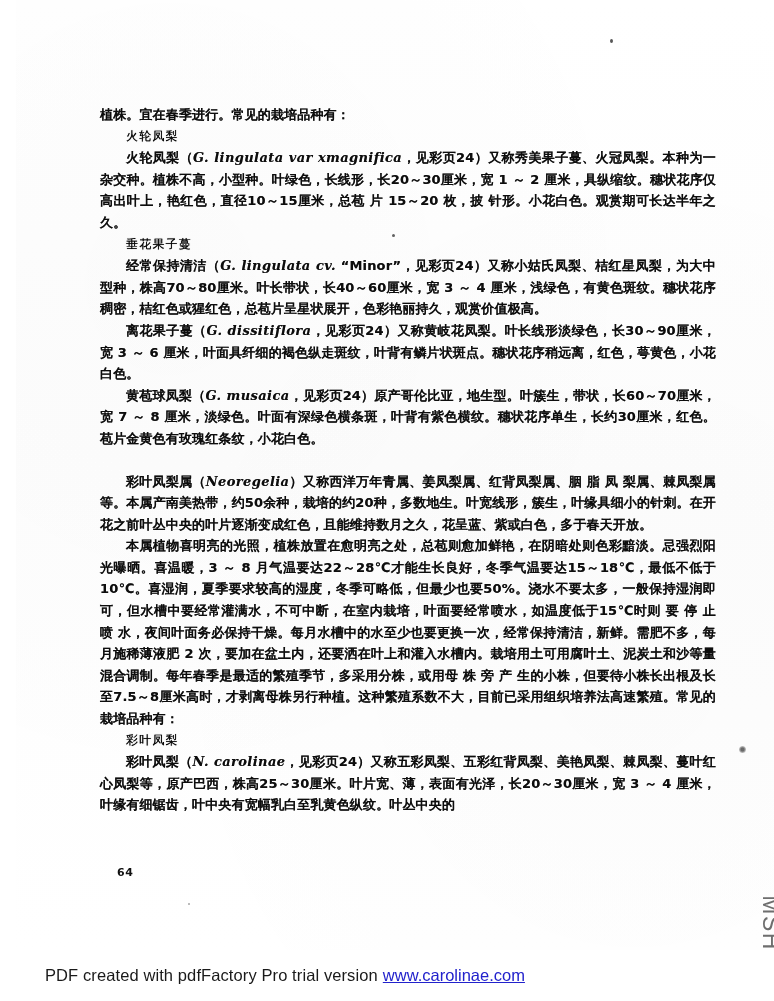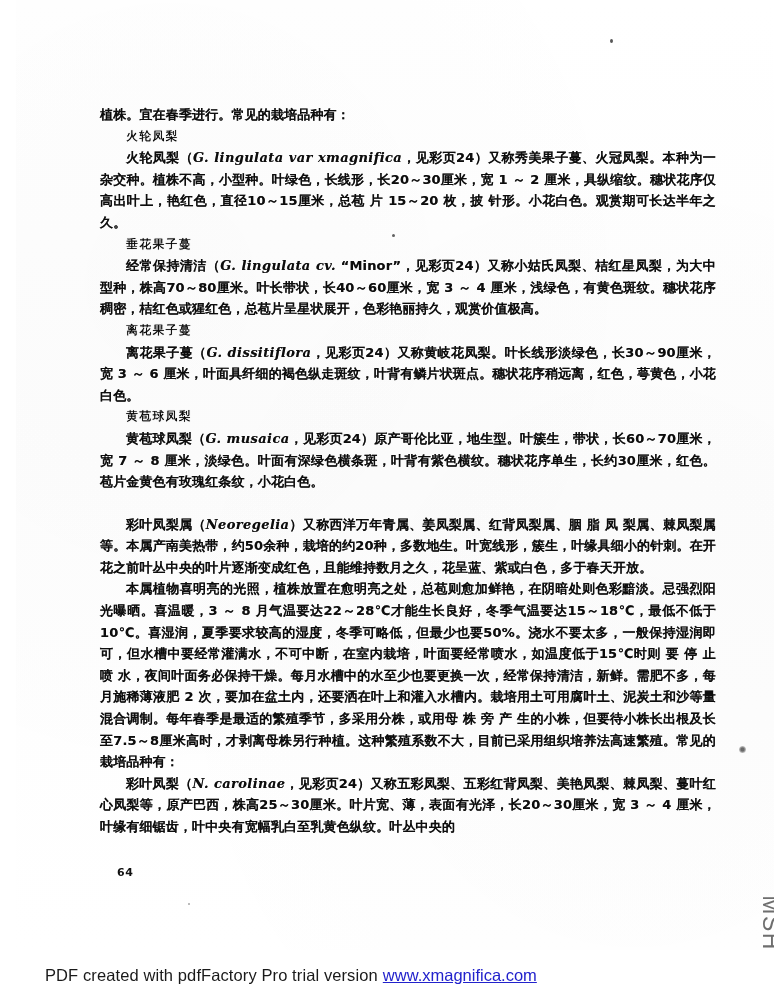--- a/index.html
+++ b/index.html
@@ -164,45 +164,44 @@
   <div id="text-body">
 
     <p class="para">植株。宜在春季进行。常见的栽培品种有：</p>
 
     <h3 class="section-head">火轮凤梨</h3>
     <p class="para indent"><span>火轮凤梨（</span><span class="sci">G. lingulata var xmagnifica</span><span>，见彩页24）又称秀美果子蔓、火冠凤梨。本种为一杂交种。植株不高，小型种。叶绿色，长线形，长20～30厘米，宽 1 ～ 2 厘米，具纵缩纹。穗状花序仅高出叶上，艳红色，直径10～15厘米，总苞 片 15～20 枚，披 针形。小花白色。观赏期可长达半年之久。</span></p>
 
     <h3 class="section-head">垂花果子蔓</h3>
     <p class="para indent"><span>经常保持清洁（</span><span class="sci">G. lingulata cv.</span><span> “Minor”</span><span>，见彩页24）又称小姑氏凤梨、桔红星凤梨，为大中型种，株高70～80厘米。叶长带状，长40～60厘米，宽 3 ～ 4 厘米，浅绿色，有黄色斑纹。穗状花序稠密，桔红色或猩红色，总苞片呈星状展开，色彩艳丽持久，观赏价值极高。</span></p>
 
-    <h3 class="section-head">离花果子蔓</h3>
     <p class="para indent"><span>离花果子蔓（</span><span class="sci">G. dissitiflora</span><span>，见彩页24）又称黄岐花凤梨。叶长线形淡绿色，长30～90厘米，宽 3 ～ 6 厘米，叶面具纤细的褐色纵走斑纹，叶背有鳞片状斑点。穗状花序稍远离，红色，萼黄色，小花白色。</span></p>
 
-    <h3 class="section-head">黄苞球凤梨</h3>
     <p class="para indent"><span>黄苞球凤梨（</span><span class="sci">G. musaica</span><span>，见彩页24）原产哥伦比亚，地生型。叶簇生，带状，长60～70厘米，宽 7 ～ 8 厘米，淡绿色。叶面有深绿色横条斑，叶背有紫色横纹。穗状花序单生，长约30厘米，红色。苞片金黄色有玫瑰红条纹，小花白色。</span></p>
 
     <div class="gap"></div>
 
     <p class="para indent"><span>彩叶凤梨属（</span><span class="sci">Neoregelia</span><span>）又称西洋万年青属、姜凤梨属、红背凤梨属、胭 脂 凤 梨属、棘凤梨属等。本属产南美热带，约50余种，栽培的约20种，多数地生。叶宽线形，簇生，叶缘具细小的针刺。在开花之前叶丛中央的叶片逐渐变成红色，且能维持数月之久，花呈蓝、紫或白色，多于春天开放。</span></p>
 
     <p class="para indent">本属植物喜明亮的光照，植株放置在愈明亮之处，总苞则愈加鲜艳，在阴暗处则色彩黯淡。忌强烈阳光曝晒。喜温暖，3 ～ 8 月气温要达22～28℃才能生长良好，冬季气温要达15～18℃，最低不低于10℃。喜湿润，夏季要求较高的湿度，冬季可略低，但最少也要50%。浇水不要太多，一般保持湿润即可，但水槽中要经常灌满水，不可中断，在室内栽培，叶面要经常喷水，如温度低于15℃时则 要 停 止 喷 水，夜间叶面务必保持干燥。每月水槽中的水至少也要更换一次，经常保持清洁，新鲜。需肥不多，每月施稀薄液肥 2 次，要加在盆土内，还要洒在叶上和灌入水槽内。栽培用土可用腐叶土、泥炭土和沙等量混合调制。每年春季是最适的繁殖季节，多采用分株，或用母 株 旁 产 生的小株，但要待小株长出根及长至7.5～8厘米高时，才剥离母株另行种植。这种繁殖系数不大，目前已采用组织培养法高速繁殖。常见的栽培品种有：</p>
 
+    <h3 class="section-head">彩叶凤梨</h3>
     <p class="para indent"><span>彩叶凤梨（</span><span class="sci">N. carolinae</span><span>，见彩页24）又称五彩凤梨、五彩红背凤梨、美艳凤梨、棘凤梨、蔓叶红心凤梨等，原产巴西，株高25～30厘米。叶片宽、薄，表面有光泽，长20～30厘米，宽 3 ～ 4 厘米，叶缘有细锯齿，叶中央有宽幅乳白至乳黄色纵纹。叶丛中央的</span></p>
 
   </div>
 
   <div id="page-number">64</div>
 
   <div class="speck" id="speck-top-right"></div>
   <div class="speck" id="speck-upper-mid"></div>
   <div class="speck" id="speck-mid-right"></div>
   <div class="speck" id="speck-low-left"></div>
 
   <div id="vertical-watermark">
     <span>MSHUA</span>
   </div>
 
   <div id="footer-banner">
     <span id="footer-text">PDF created with pdfFactory Pro trial version</span>
-    <a id="footer-link" href="#" style="color: rgb(34, 34, 204);">www.xmagnifica.com</a>
+    <a id="footer-link" href="#" style="color: rgb(34, 34, 204);">www.carolinae.com</a>
   </div>
 
 </div>
 
 </body></html>

